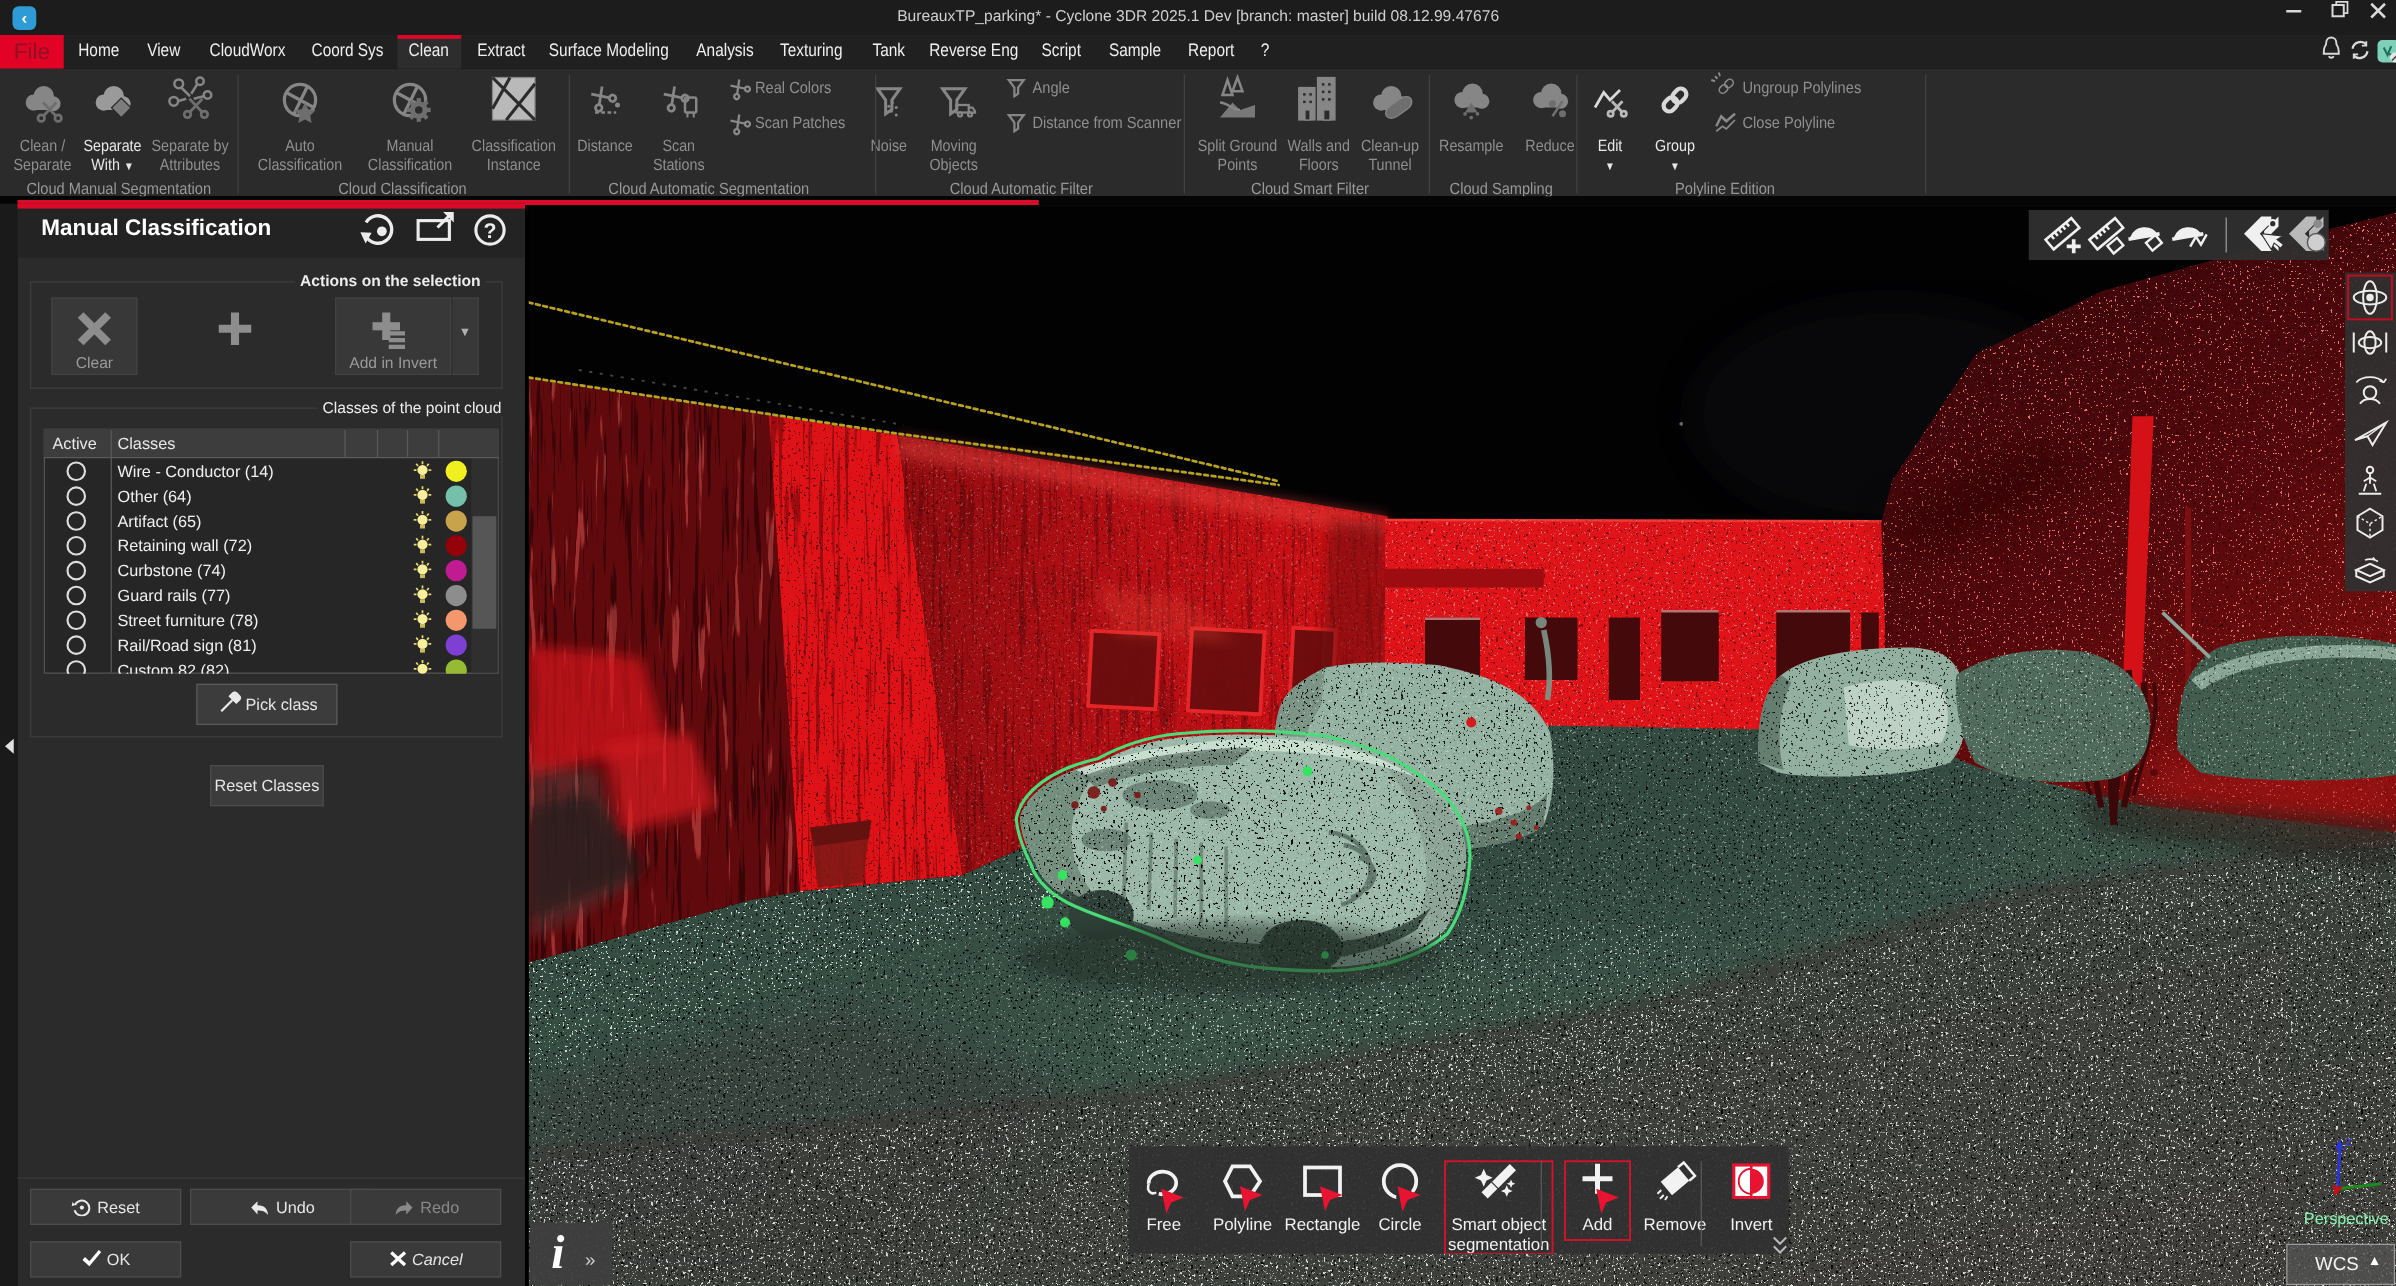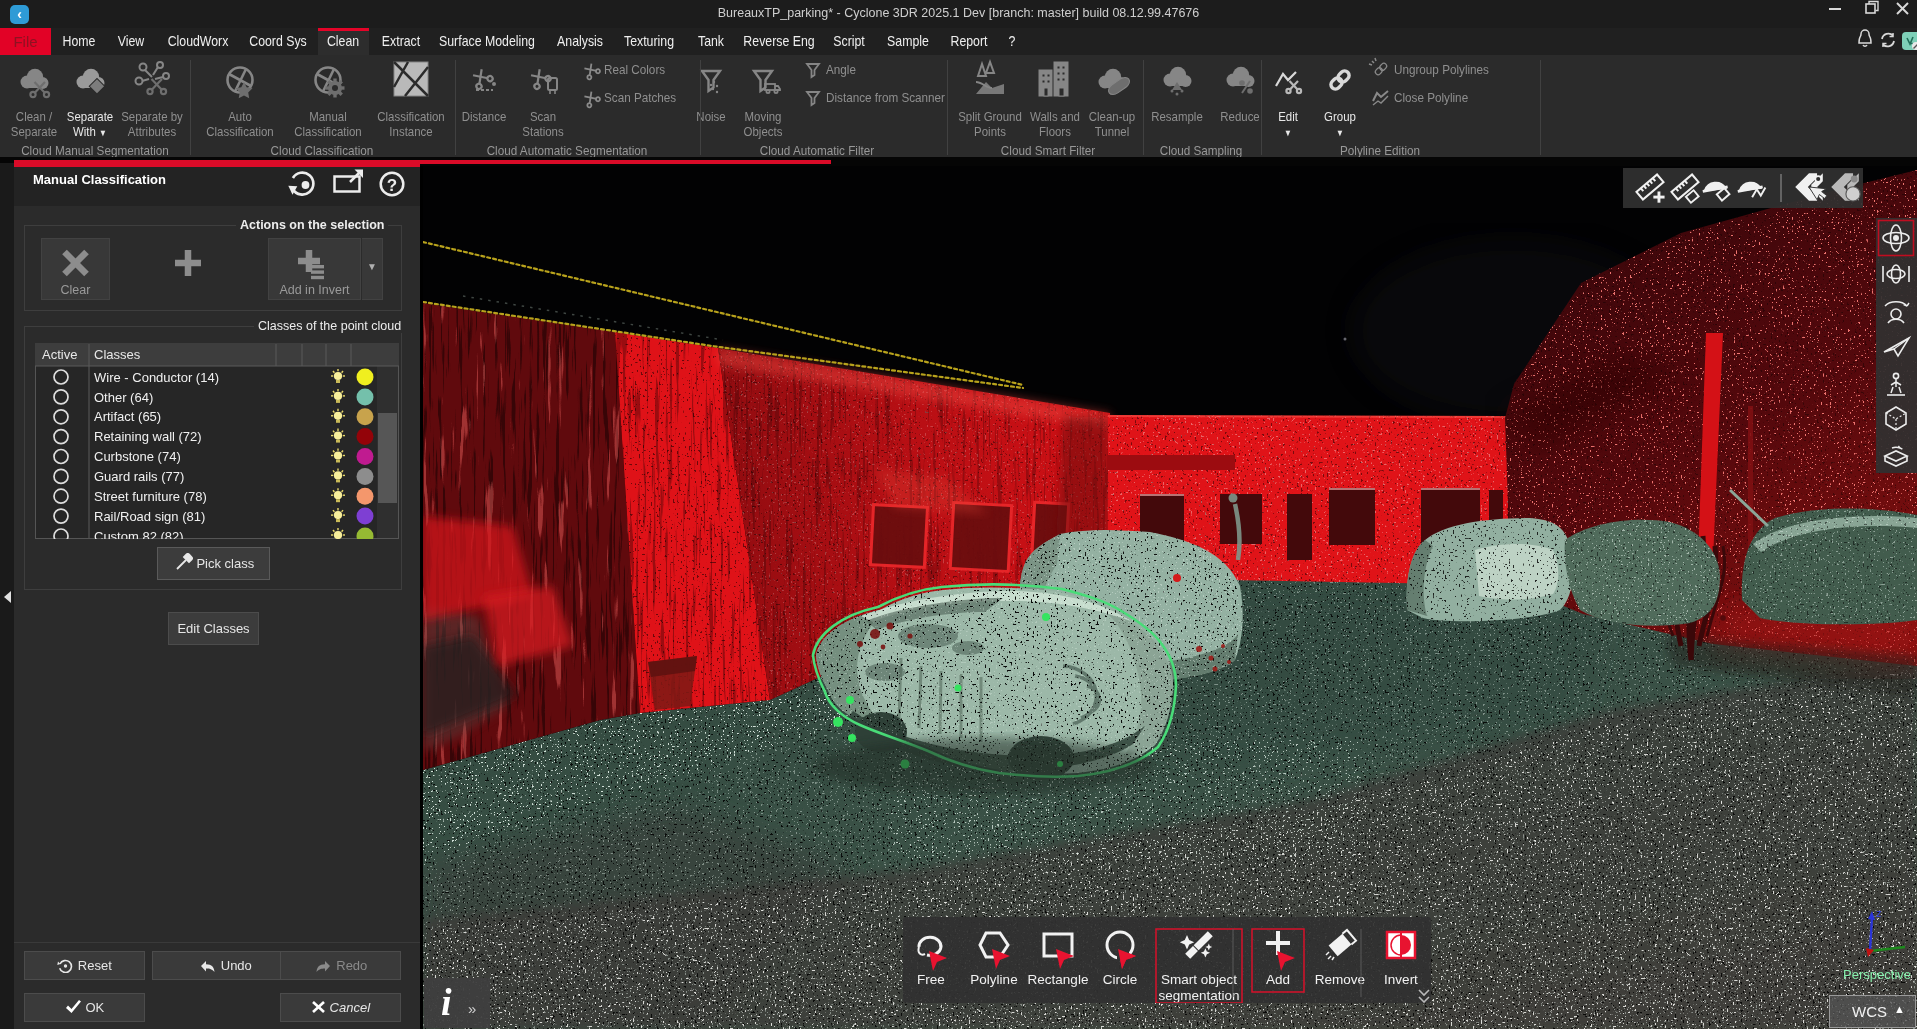--- a/index.html
+++ b/index.html
@@ -6,36 +6,36 @@
 body{width:1917px;height:1029px;position:relative;overflow:hidden;
      font-family:"Liberation Sans", sans-serif;-webkit-font-smoothing:antialiased;}
 .abs{position:absolute;}
 #titlebar{left:0;top:0;width:1917px;height:28px;background:#1c1c1c;}
 #titletext{left:0;top:6px;width:1917px;text-align:center;color:#cfcfcf;font-size:12.5px;}
 #appicon{left:10px;top:5px;width:19px;height:19px;background:#2e9bd6;border-radius:5px;
          color:#fff;font-size:14px;font-weight:bold;text-align:center;line-height:19px;}
 #menubar{left:0;top:28px;width:1917px;height:27px;background:#202020;}
 .mi{position:absolute;top:0;height:27px;line-height:27px;color:#efefef;font-size:14.5px;}
 #filetab{left:0;top:0;width:51px;height:27px;background:#e20226;}
-#filetab span{display:block;text-align:center;line-height:27px;color:#8e1222;font-size:15px;}
+#filetab span{display:block;text-align:center;line-height:27px;color:#8e1222;font-size:18px;}
 #cleantab{left:318px;top:0;width:51px;height:27px;background:#2d2d2d;border-top:3px solid #e40428;box-sizing:border-box;}
 #ribbon{left:0;top:55px;width:1917px;height:102px;background:#2b2b2b;}
 #ribbonline{left:0;top:157px;width:1917px;height:9px;background:#050505;}
 #redline{left:14px;top:160px;width:817px;height:4px;background:#da0b28;}
 .rgsep{position:absolute;top:5px;height:95px;width:1px;background:#414141;}
 .rglabel{position:absolute;top:88px;color:#989898;font-size:13px;width:300px;margin-left:-150px;text-align:center;transform:scaleX(.9);}
 .ritem{position:absolute;color:#8f8f8f;font-size:13px;text-align:center;}
 .ritem .lbl{position:absolute;top:0px;width:160px;left:0;margin-left:-80px;line-height:14.5px;transform:scaleX(.88);}
 .ritem.on{color:#e8e8e8;}
 .smallitem{position:absolute;color:#8f8f8f;font-size:13px;height:16px;line-height:16px;transform:scaleX(.9);transform-origin:left center;}
 #leftstrip{left:0;top:163px;width:14px;height:866px;background:#1a1a1a;}
 #panel{left:14px;top:163px;width:406px;height:866px;background:#2b2b2b;}
 #panelred{left:0;top:0;width:406px;height:4px;background:#da0b28;}
 #panelhead{left:0;top:4px;width:406px;height:39px;background:#232323;}
-#paneltitle{left:19px;top:9px;font-size:13px;font-weight:bold;color:#fff;}
+#paneltitle{left:19px;top:9px;font-size:18px;font-weight:bold;color:#fff;}
 .fieldset{position:absolute;border:1px solid #3e3e3e;}
 .fslabel{position:absolute;background:#2b2b2b;color:#ededed;font-size:12.5px;padding:0 4px;}
 .pbtn{position:absolute;background:#383838;border:1px solid #424242;box-sizing:border-box;color:#9a9a9a;font-size:12.5px;text-align:center;}
 .bbtn{position:absolute;background:#3a3a3a;border:1px solid #4c4c4c;box-sizing:border-box;color:#e6e6e6;font-size:13px;text-align:center;line-height:27px;}
 #vpwrap{left:423px;top:166px;width:1494px;height:863px;background:#020202;}
 .ovl{position:absolute;background:rgba(48,48,48,0.93);}
 </style>
 </head>
 <body>
 <div class="abs" id="titlebar"></div>
@@ -566,21 +566,21 @@
         </g>
         <circle cx="351" cy="373.0" r="8.5" fill="#96ba33"></circle>
       </g>
   </svg>
   <div class="bbtn" style="left:143px;top:384px;width:113px;height:33px;line-height:31px;border-color:#5a5a5a;background:#3c3c3c;"><svg width="20" height="20" style="vertical-align:-5px">
         <g stroke="#e8e8e8" fill="none" stroke-width="1.8">
           <line x1="4" y1="16" x2="13" y2="7"></line>
           <path d="M11,4 l5,5 2.5,-2.5 a1.8,1.8 0 0 0 0,-2.5 l-2.5,-2.5 a1.8,1.8 0 0 0 -2.5,0 z" fill="#e8e8e8"></path>
         </g>
       </svg> Pick class</div>
-  <div class="bbtn" style="left:154px;top:449px;width:91px;height:33px;line-height:31px;background:#3c3c3c;">Edit Classes</div>
+  <div class="bbtn" style="left:154px;top:449px;width:91px;height:33px;line-height:31px;background:#3c3c3c;">Reset Classes</div>
   <div class="abs" style="left:0px;top:779px;width:406px;height:1px;background:#3a3a3a;"></div>
   <div class="bbtn" style="left:10px;top:788px;width:121px;height:29px;"><svg width="17" height="15" style="vertical-align:-3px">
         <g transform="translate(8.5,8)" stroke="#e8e8e8" fill="none" stroke-width="1.6">
           <path d="M-5.5,-2 A6,6 0 1 1 -5.8,2.2"></path>
           <path d="M-7.5,-4.5 L-5.2,-2 L-8.2,-1 Z" fill="#e8e8e8" stroke="none"></path>
           <circle r="1.7" fill="#e8e8e8" stroke="none"></circle>
         </g>
       </svg> Reset</div>
   <div class="bbtn" style="left:138px;top:788px;width:146px;height:29px;"><svg width="19" height="15" style="vertical-align:-3px">
         <path d="M3,8 l5,-5 v3.2 c6,0 8,3 8.5,7.8 c-2.5,-3 -4.5,-3.6 -8.5,-3.6 v3.1 z" fill="#e8e8e8"></path>

